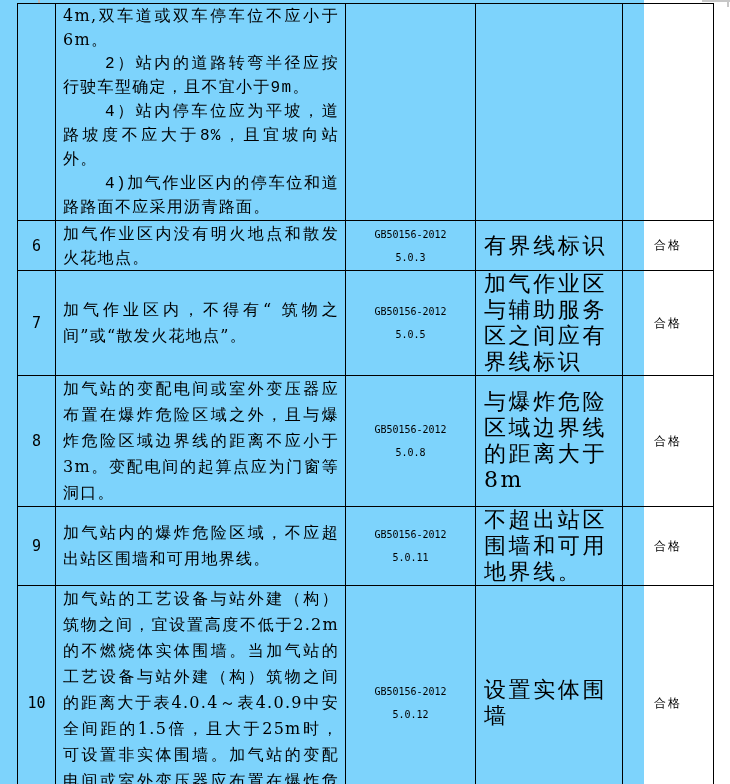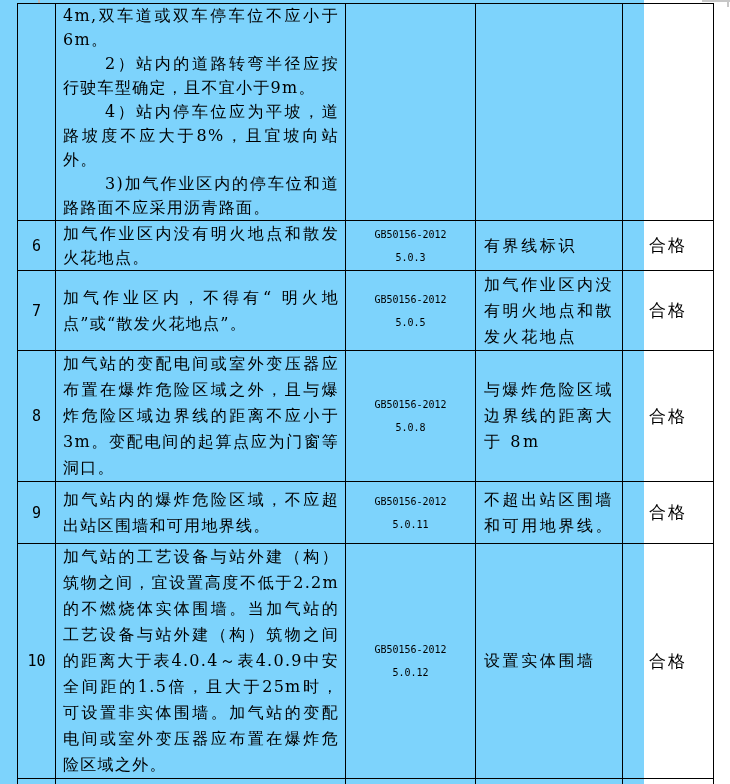--- a/index.html
+++ b/index.html
@@ -54,37 +54,37 @@
   .req {
     font-size: 16px;
     line-height: 26px;
     letter-spacing: 1.3px;
     text-align: justify;
     text-justify: inter-character;
     padding: 0 6px 0 7px;
   }
   tr.r0 .req, tr.r6 .req { line-height: 24px; }
   .req p { margin: 0; }
-  .req p.sub { text-indent: 42px; }
+  .req p.sub { text-indent: 42px; font-family: Liberation Mono, monospace; }
   .std {
     text-align: center;
     font-family: "DejaVu Sans Mono", "Liberation Mono", monospace;
     font-size: 10px;
     line-height: 23px;
   }
   .find {
-    font-size: 16px;
+    font-size: 22px;
     line-height: 26px;
     letter-spacing: 2.6px;
     padding: 0 4px 0 8px;
   }
   .find.tight { letter-spacing: 0.2px; }
   .res {
     text-align: center;
-    font-size: 17px;
+    font-size: 12px;
     letter-spacing: 2px;
   }
 </style>
 </head>
 <body>
 
 <div class="page">
 
   <div class="artifact-v"></div>
   <div class="artifact-h"></div>
@@ -99,46 +99,46 @@
         <col class="c-res">
     </colgroup>
     <tbody>
 
       <tr class="r0">
         <td class="num"></td>
         <td class="req">
           <p>4m,双车道或双车停车位不应小于6m。</p>
           <p class="sub">2）站内的道路转弯半径应按行驶车型确定，且不宜小于9m。</p>
           <p class="sub">4）站内停车位应为平坡，道路坡度不应大于8%，且宜坡向站外。</p>
-          <p class="sub">3)加气作业区内的停车位和道路路面不应采用沥青路面。</p>
+          <p class="sub">4)加气作业区内的停车位和道路路面不应采用沥青路面。</p>
         </td>
         <td class="std"></td>
         <td class="find"></td>
         <td class="res"></td>
       </tr>
 
       <tr class="r6">
         <td class="num">6</td>
         <td class="req">加气作业区内没有明火地点和散发火花地点。</td>
         <td class="std">
           <div>GB50156-2012</div>
           <div>5.0.3</div>
         </td>
         <td class="find">有界线标识</td>
         <td class="res">合格</td>
       </tr>
 
       <tr class="r7">
         <td class="num">7</td>
-        <td class="req">加气作业区内，不得有“ 明火地点”或“散发火花地点”。</td>
+        <td class="req">加气作业区内，不得有“ 筑物之间”或“散发火花地点”。</td>
         <td class="std">
           <div>GB50156-2012</div>
           <div>5.0.5</div>
         </td>
-        <td class="find">加气作业区内没有明火地点和散发火花地点</td>
+        <td class="find">加气作业区与辅助服务区之间应有界线标识</td>
         <td class="res">合格</td>
       </tr>
 
       <tr class="r8">
         <td class="num">8</td>
         <td class="req">加气站的变配电间或室外变压器应布置在爆炸危险区域之外，且与爆炸危险区域边界线的距离不应小于3m。变配电间的起算点应为门窗等洞口。</td>
         <td class="std">
           <div>GB50156-2012</div>
           <div>5.0.8</div>
         </td>

